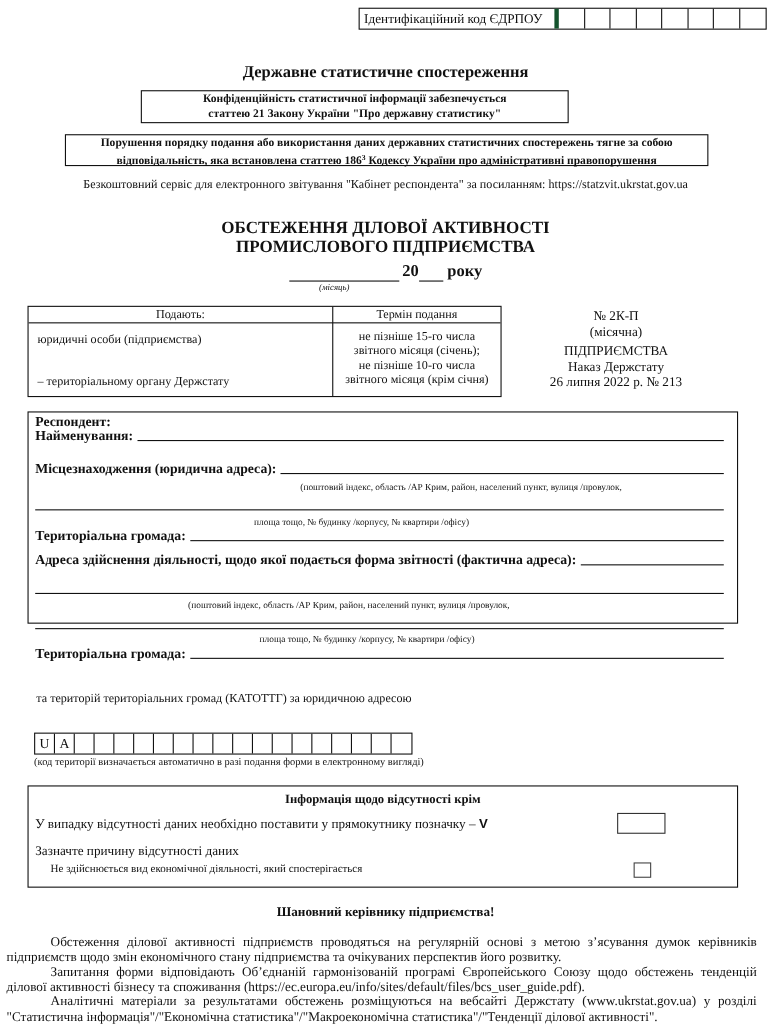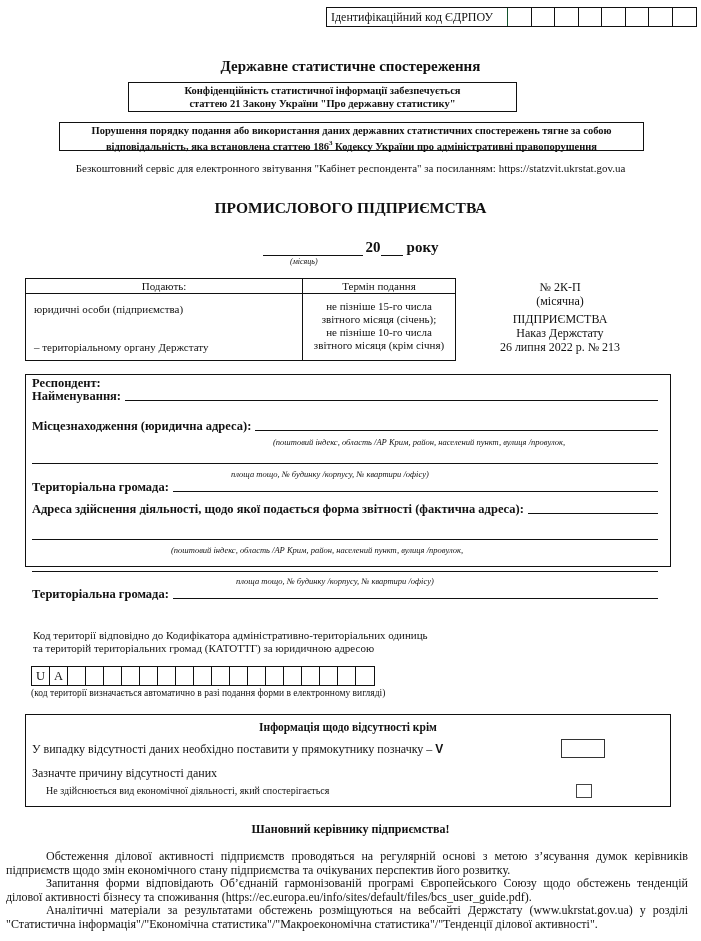--- a/index.html
+++ b/index.html
@@ -6,21 +6,21 @@
   body {
     width: 701px; height: 941px; position: relative; overflow: hidden;
     font-family: "Liberation Serif", serif; color: #111; font-size: 11px;
   }
   .abs { position: absolute; }
   .center { text-align: center; }
   .bold { font-weight: bold; }
 
   
   #edrpou { left: 326px; top: 7px; height: 20px; display: flex; border: 1px solid #111; box-sizing: border-box; }
-  #edrpou .lbl { width: 181px; font-size: 12px; line-height: 18px; padding-left: 4px; box-sizing: border-box; border-right: 1px solid #14532d; white-space: nowrap; }
+  #edrpou .lbl { width: 181px; font-size: 12px; line-height: 18px; padding-left: 4px; box-sizing: border-box; border-right: 4px solid #14532d; white-space: nowrap; }
   #edrpou .cell { width: 23.5px; height: 18px; border-right: 1px solid #111; box-sizing: border-box; }
   #edrpou .cell:last-child { border-right: none; }
 
   #title-state { left: 0; width: 701px; top: 58px; font-size: 15px; font-weight: bold; }
 
   .box { border: 1px solid #111; box-sizing: border-box; }
   #conf-box { left: 128px; top: 82px; width: 389px; height: 30px; font-size: 10.5px; font-weight: bold; line-height: 13px; padding-top: 1px; }
   #law-box { left: 59px; top: 122px; width: 585px; height: 29px; font-size: 10.5px; font-weight: bold; line-height: 13px; padding-top: 1px; border-width: 1.5px; }
   #service-line { left: 0; width: 701px; top: 162px; font-size: 11px; }
 
@@ -42,21 +42,21 @@
 
   #form-info { left: 470px; top: 280px; width: 180px; font-size: 12px; line-height: 14px; text-align: center; }
   #form-info .gap { height: 4px; }
 
   
   #resp-box { left: 25px; top: 374px; width: 646px; height: 193px; border: 1.5px solid #111; box-sizing: border-box; font-size: 12.5px; }
   .line-row { position: absolute; left: 6px; right: 12px; display: flex; align-items: flex-end; font-weight: bold; }
   .line-row .lab { white-space: nowrap; padding-right: 4px; }
   .line-row .fill { flex: 1; border-bottom: 1px solid #111; height: 1px; margin-bottom: 3px; }
   .full-line { position: absolute; left: 6px; right: 12px; border-bottom: 1px solid #111; }
-  .hint { position: absolute; font-size: 8.5px; font-style: italic; white-space: nowrap; }
+  .hint { position: absolute; font-size: 8.5px; white-space: nowrap; }
 
   #katottg-text { left: 33px; top: 629px; font-size: 11px; line-height: 13px; }
   #ua-grid { left: 31px; top: 666px; height: 20px; display: flex; border: 1px solid #111; box-sizing: border-box; }
   #ua-grid .cell { width: 18px; height: 18px; border-right: 1px solid #111; box-sizing: border-box; font-size: 12.5px; text-align: center; line-height: 18px; }
   #ua-grid .cell:last-child { border-right: none; }
   #ua-hint { left: 31px; top: 688px; font-size: 9.5px; }
 
   
   #info-box { left: 25px; top: 714px; width: 646px; height: 93px; border: 1.5px solid #111; box-sizing: border-box; font-size: 12px; }
   #info-box .ttl { position: absolute; left: 0; right: 0; top: 6px; text-align: center; font-weight: bold; font-size: 11.5px; }
@@ -94,20 +94,21 @@
 </div>
 
 <div id="law-box" class="abs box center">
   <div>Порушення порядку подання або використання даних державних статистичних спостережень тягне за собою</div>
   <div><span>відповідальність, яка встановлена статтею 186</span><sup style="font-size:7px">3</sup><span> Кодексу України про адміністративні правопорушення</span></div>
 </div>
 
 <div id="service-line" class="abs center">Безкоштовний сервіс  для електронного  звітування "Кабінет респондента" за посиланням: https://statzvit.ukrstat.gov.ua</div>
 
 <div id="main-title" class="abs center">
+  <div>ОБСТЕЖЕННЯ ДІЛОВОЇ АКТИВНОСТІ</div>
   <div>ПРОМИСЛОВОГО ПІДПРИЄМСТВА</div>
 </div>
 
 <div id="period-line" class="abs center">
   <span class="blank1"></span><span>20</span><span class="blank2"></span><span>року</span>
 </div>
 <div id="month-hint" class="abs">(місяць)</div>
 
 <div id="submit-table" class="abs">
   <div class="hdr"></div>
@@ -158,21 +159,20 @@
   <div class="hint" style="left:145px; top:170px;">(поштовий індекс, область /АР Крим, район, населений пункт, вулиця /провулок,</div>
   <div class="full-line" style="top:196px;"></div>
   <div class="hint" style="left:210px; top:201px;">площа  тощо, № будинку /корпусу, № квартири /офісу)</div>
   <div class="line-row" style="top:212px;">
     <span class="lab">Територіальна громада:</span>
     <span class="fill"></span>
   </div>
 </div>
 
 <div id="katottg-text" class="abs">
-  <div>Код території відповідно до Кодифікатора адміністративно-територіальних одиниць</div>
   <div>та територій територіальних громад (КАТОТТГ) за юридичною адресою</div>
 </div>
 <div id="ua-grid" class="abs">
   <div class="cell">U</div>
   <div class="cell">A</div>
   <div class="cell"></div>
   <div class="cell"></div>
   <div class="cell"></div>
   <div class="cell"></div>
   <div class="cell"></div>

